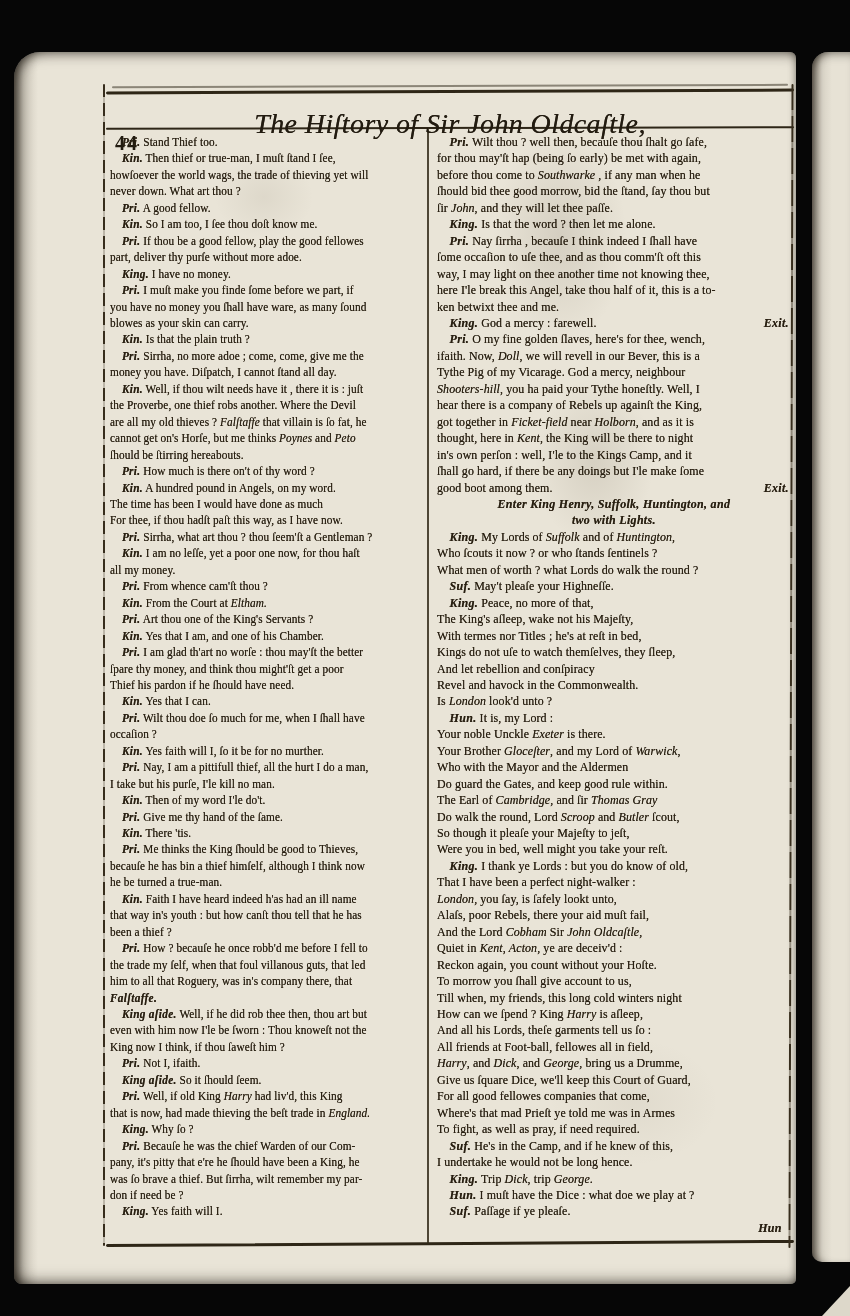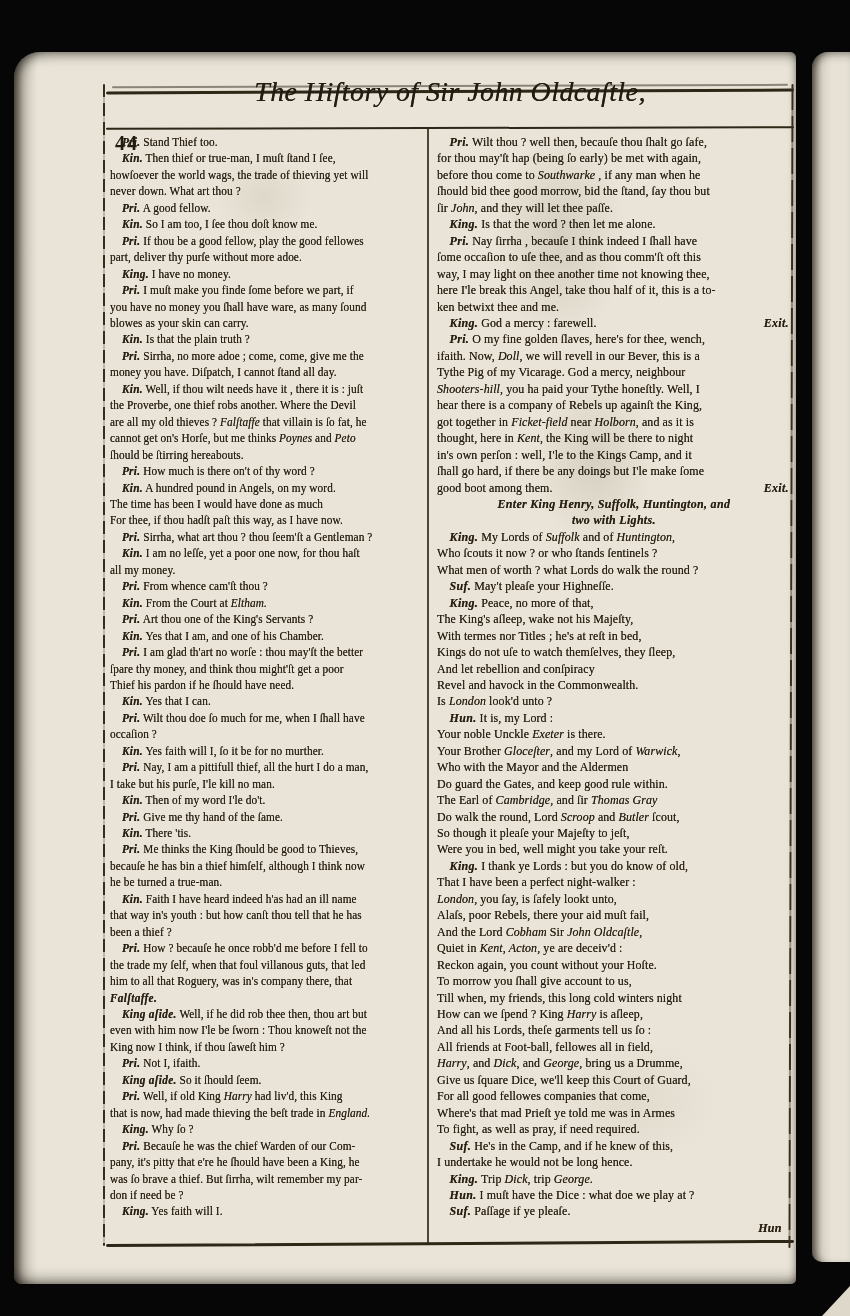--- a/index.html
+++ b/index.html
@@ -47,21 +47,21 @@
   #vrule-mid{left:427px;top:128px;height:1116px;background:#332a19;opacity:.85;}
   #vrule-right{left:790px;top:84px;height:1164px;
     background:repeating-linear-gradient(180deg,#372d1c 0 26px,rgba(55,45,28,.45) 26px 32px);
     transform:rotate(.15deg);}
   
   #pageno{
     position:absolute;left:115px;top:97px;font-size:20px;font-weight:700;
     color:#221b10;letter-spacing:2px;margin-top:35px;
   }
   #title{
-    position:absolute;left:106px;top:76px;width:688px;text-align:center;
+    position:absolute;left:106px;top:108px;width:688px;text-align:center;
     font-style:italic;font-size:28px;color:#221b10;letter-spacing:.4px;
     text-shadow:0 0 .6px rgba(34,27,16,.85);
   }
   
   .col{position:absolute;top:134px;overflow:hidden;transform-origin:left top;}
   #col-left{left:110px;width:370px;transform:scaleX(.85);}
   #col-right{left:437px;width:393px;transform:scaleX(.90);}
   .line{
     font-size:13.3px;line-height:16.45px;white-space:nowrap;
     color:#281f11;letter-spacing:.1px;

